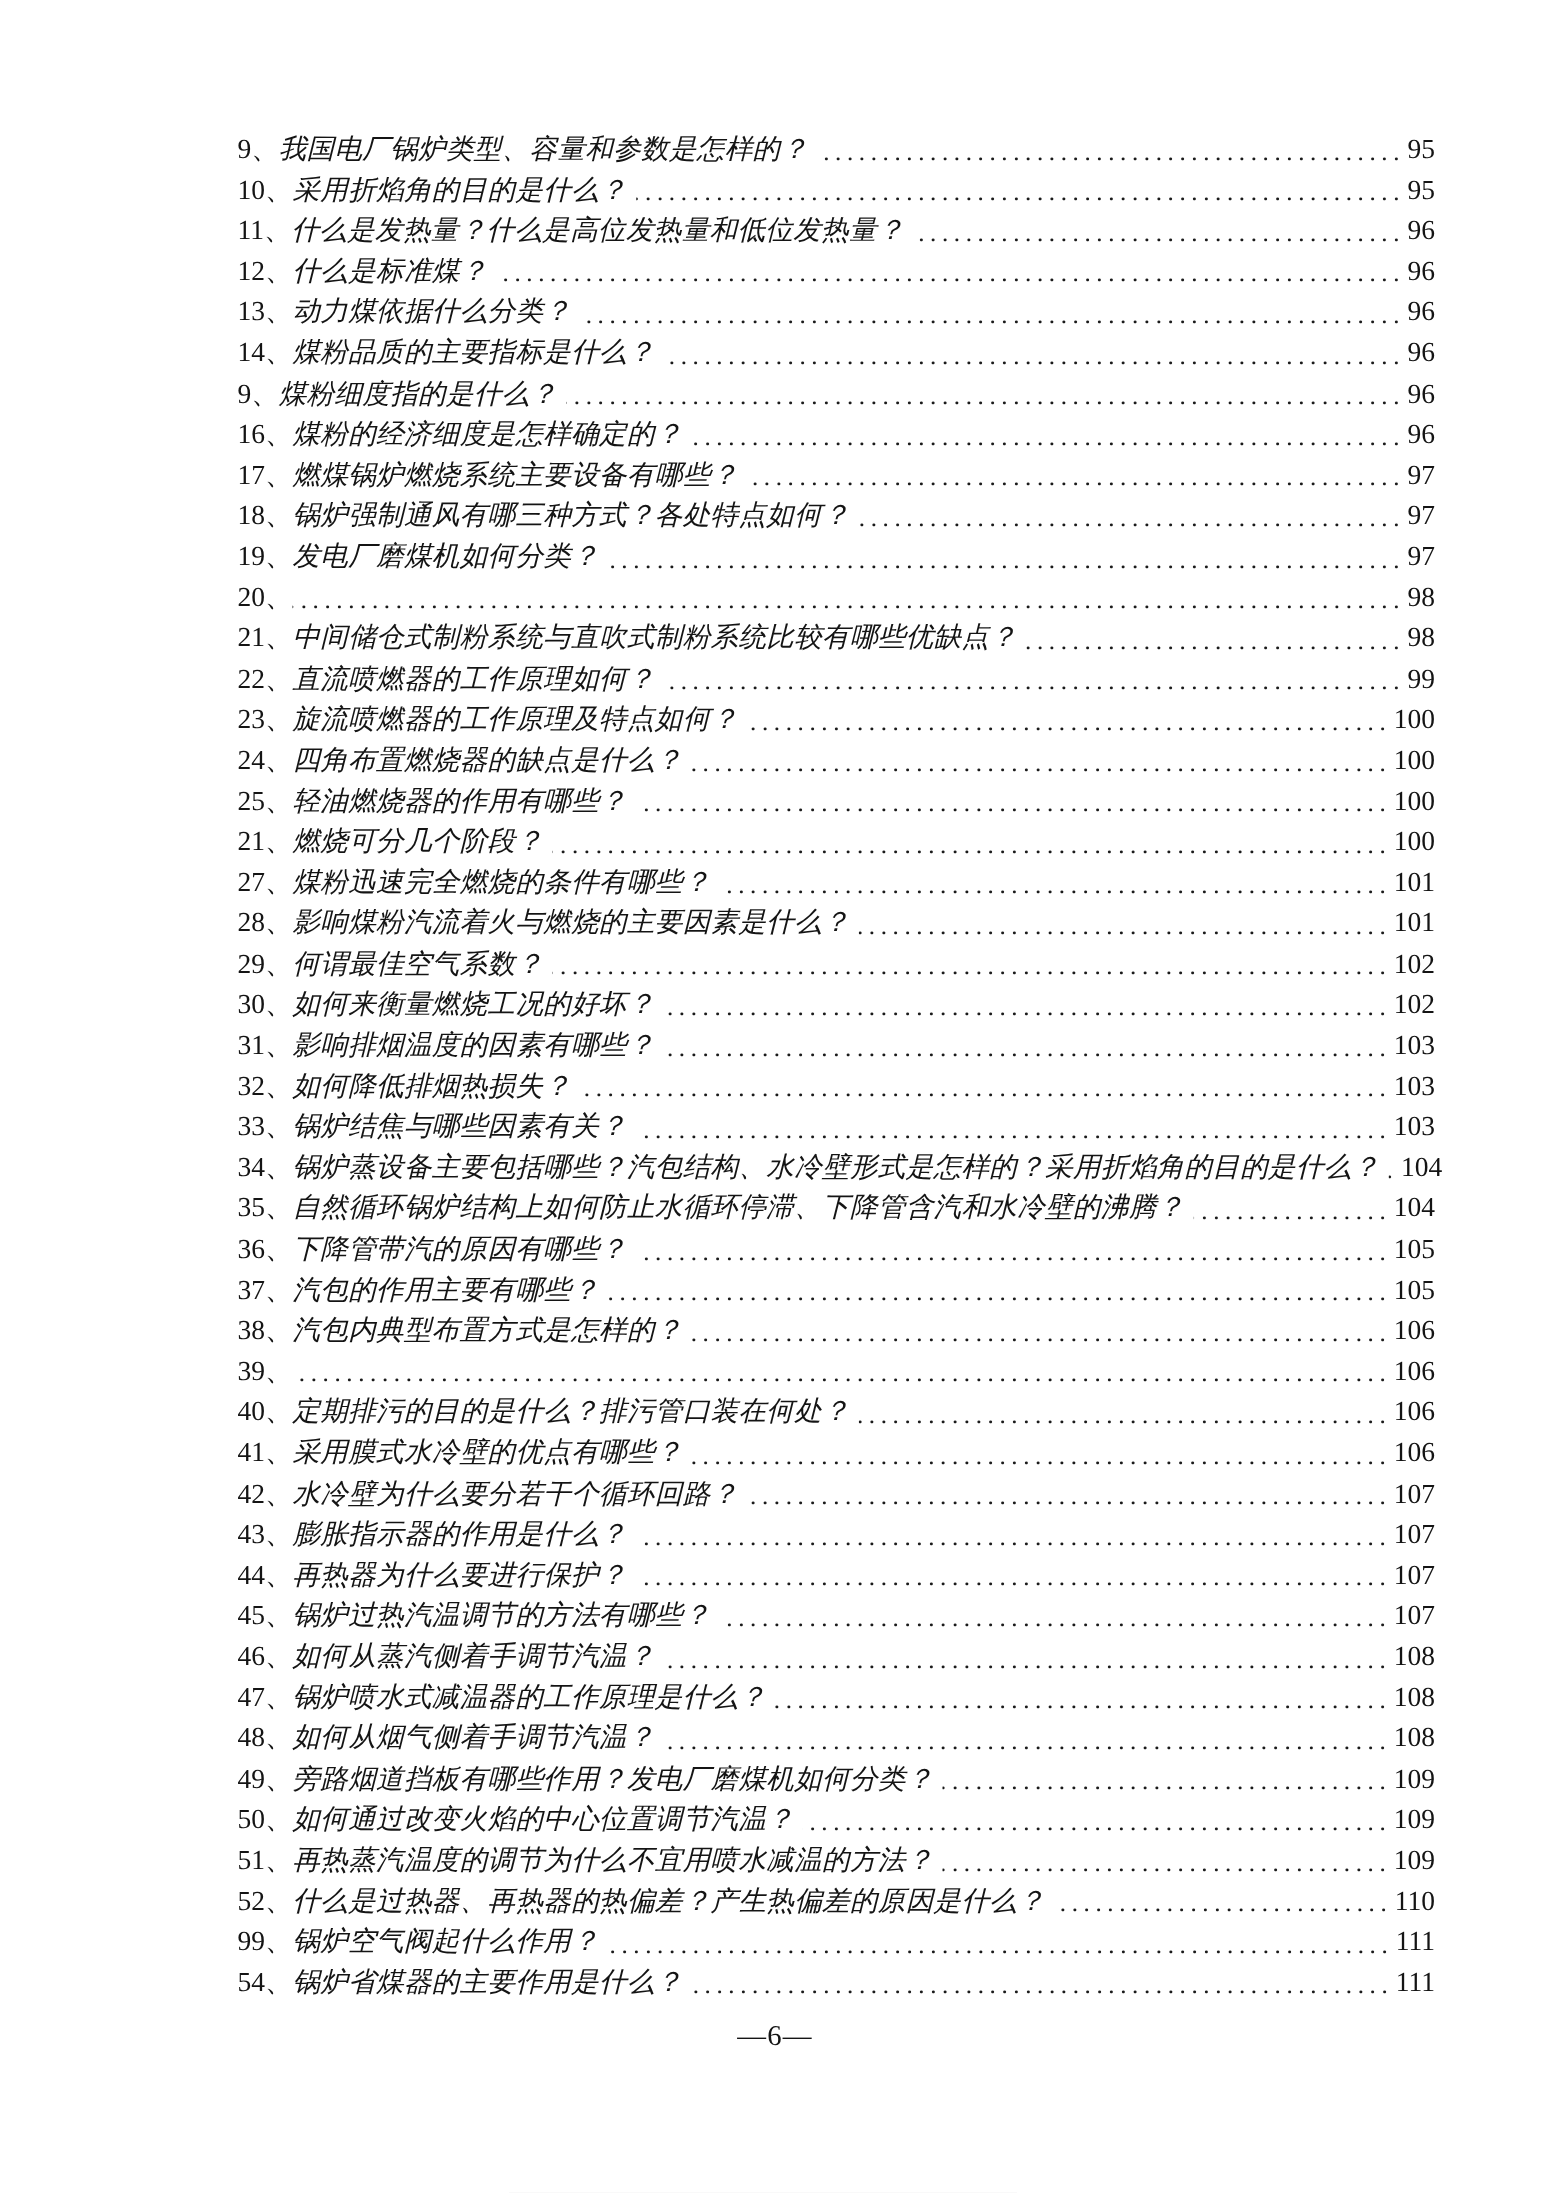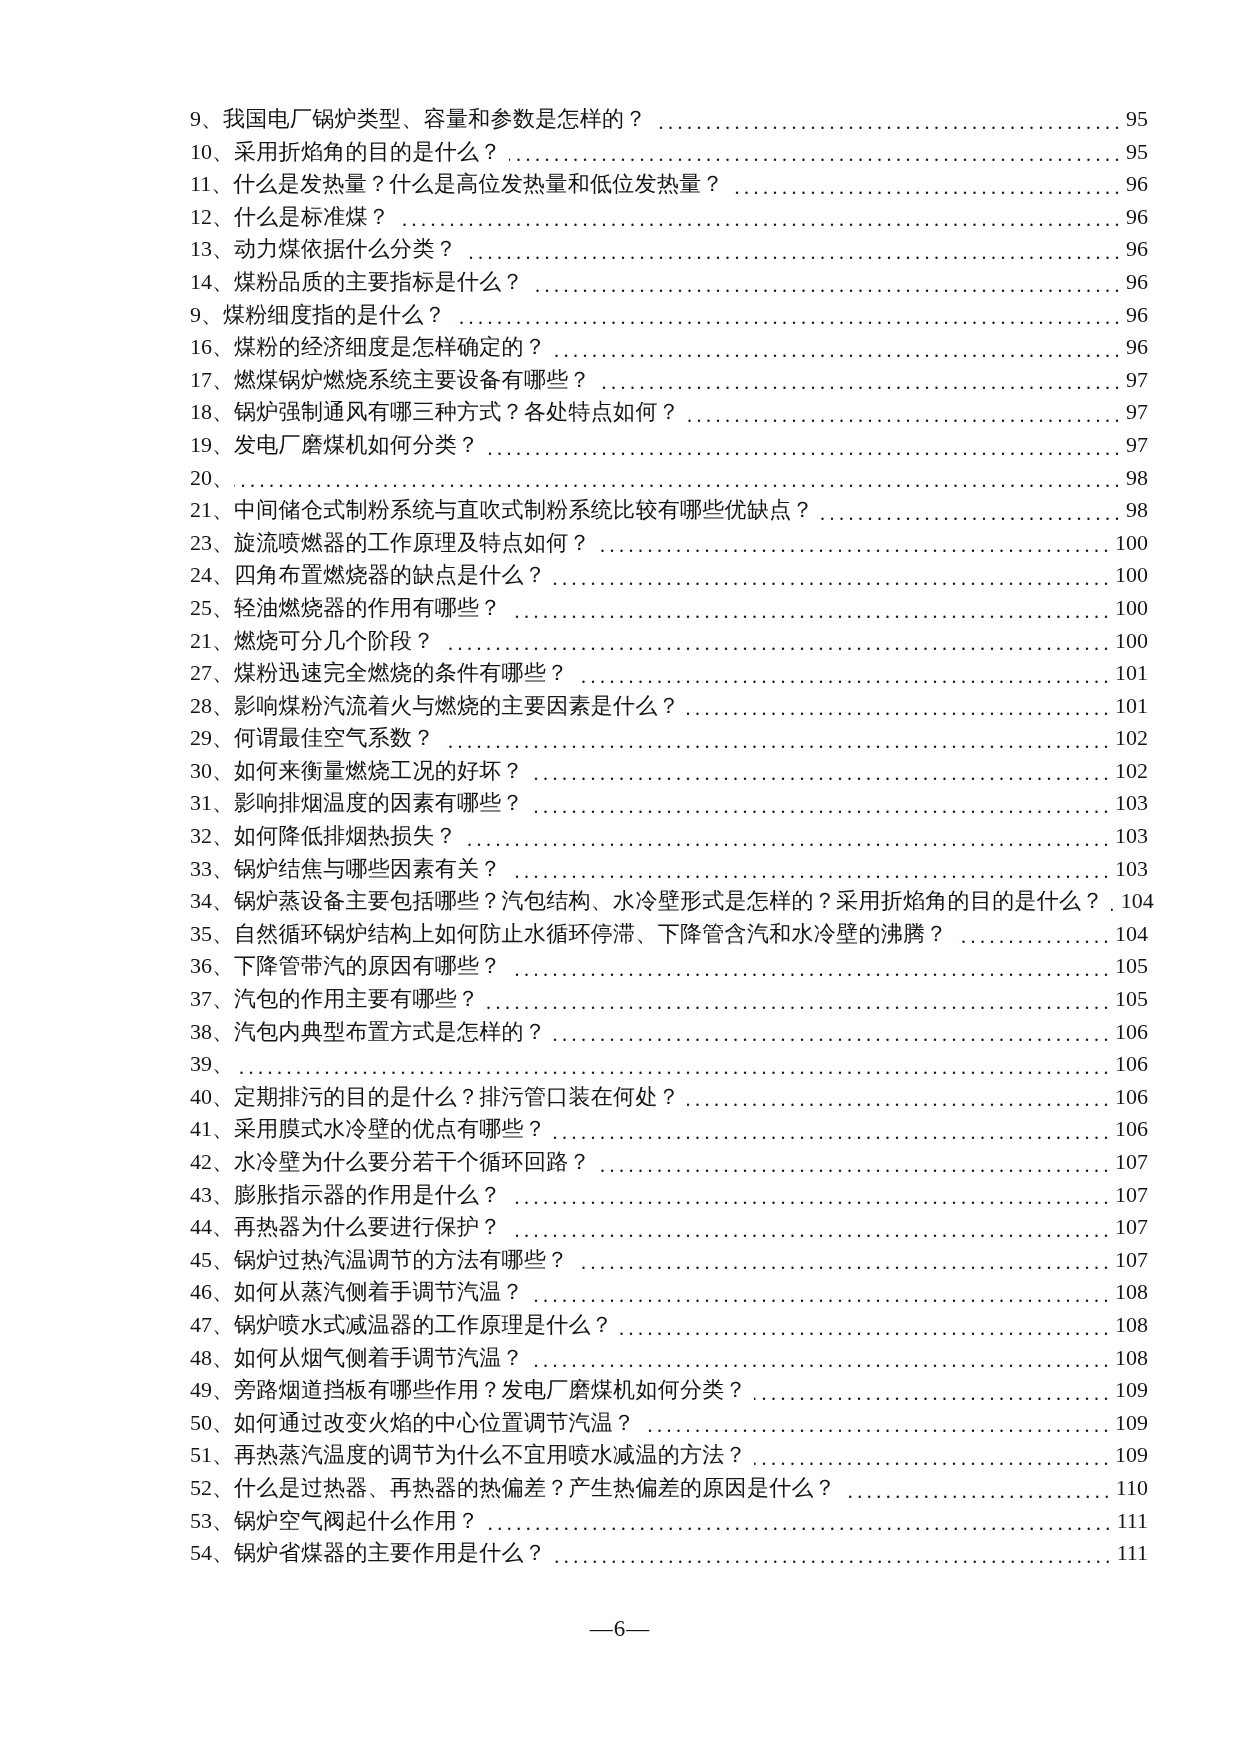--- a/index.html
+++ b/index.html
@@ -29,20 +29,21 @@
     font-size: 22px;
     white-space: nowrap;
   }
   .entry .num {
     flex: 0 0 auto;
   }
   .entry .title {
     flex: 0 0 auto;
     margin-right: 7px;
     letter-spacing: 0.3px;
+    font-style: italic;
   }
   .entry .leader {
     flex: 1 1 auto;
     overflow: hidden;
     min-width: 8px;
     position: relative;
     align-self: stretch;
   }
   .entry .leader::after {
     content: "..................................................................................................................................................................";
@@ -155,20 +156,26 @@
     <span class="page-num">98</span>
   </div>
 
   <div class="entry">
     <span class="num">21、</span>
     <span class="title">中间储仓式制粉系统与直吹式制粉系统比较有哪些优缺点？</span>
     <span class="leader"></span>
     <span class="page-num">98</span>
   </div>
 
+  <div class="entry">
+    <span class="num">22、</span>
+    <span class="title">直流喷燃器的工作原理如何？</span>
+    <span class="leader"></span>
+    <span class="page-num">99</span>
+  </div>
 
   <div class="entry">
     <span class="num">23、</span>
     <span class="title">旋流喷燃器的工作原理及特点如何？</span>
     <span class="leader"></span>
     <span class="page-num">100</span>
   </div>
 
   <div class="entry">
     <span class="num">24、</span>
@@ -366,21 +373,21 @@
   </div>
 
   <div class="entry">
     <span class="num">52、</span>
     <span class="title">什么是过热器、再热器的热偏差？产生热偏差的原因是什么？</span>
     <span class="leader"></span>
     <span class="page-num">110</span>
   </div>
 
   <div class="entry">
-    <span class="num">53、</span>
+    <span class="num">99、</span>
     <span class="title">锅炉空气阀起什么作用？</span>
     <span class="leader"></span>
     <span class="page-num">111</span>
   </div>
 
   <div class="entry">
     <span class="num">54、</span>
     <span class="title">锅炉省煤器的主要作用是什么？</span>
     <span class="leader"></span>
     <span class="page-num">111</span>

